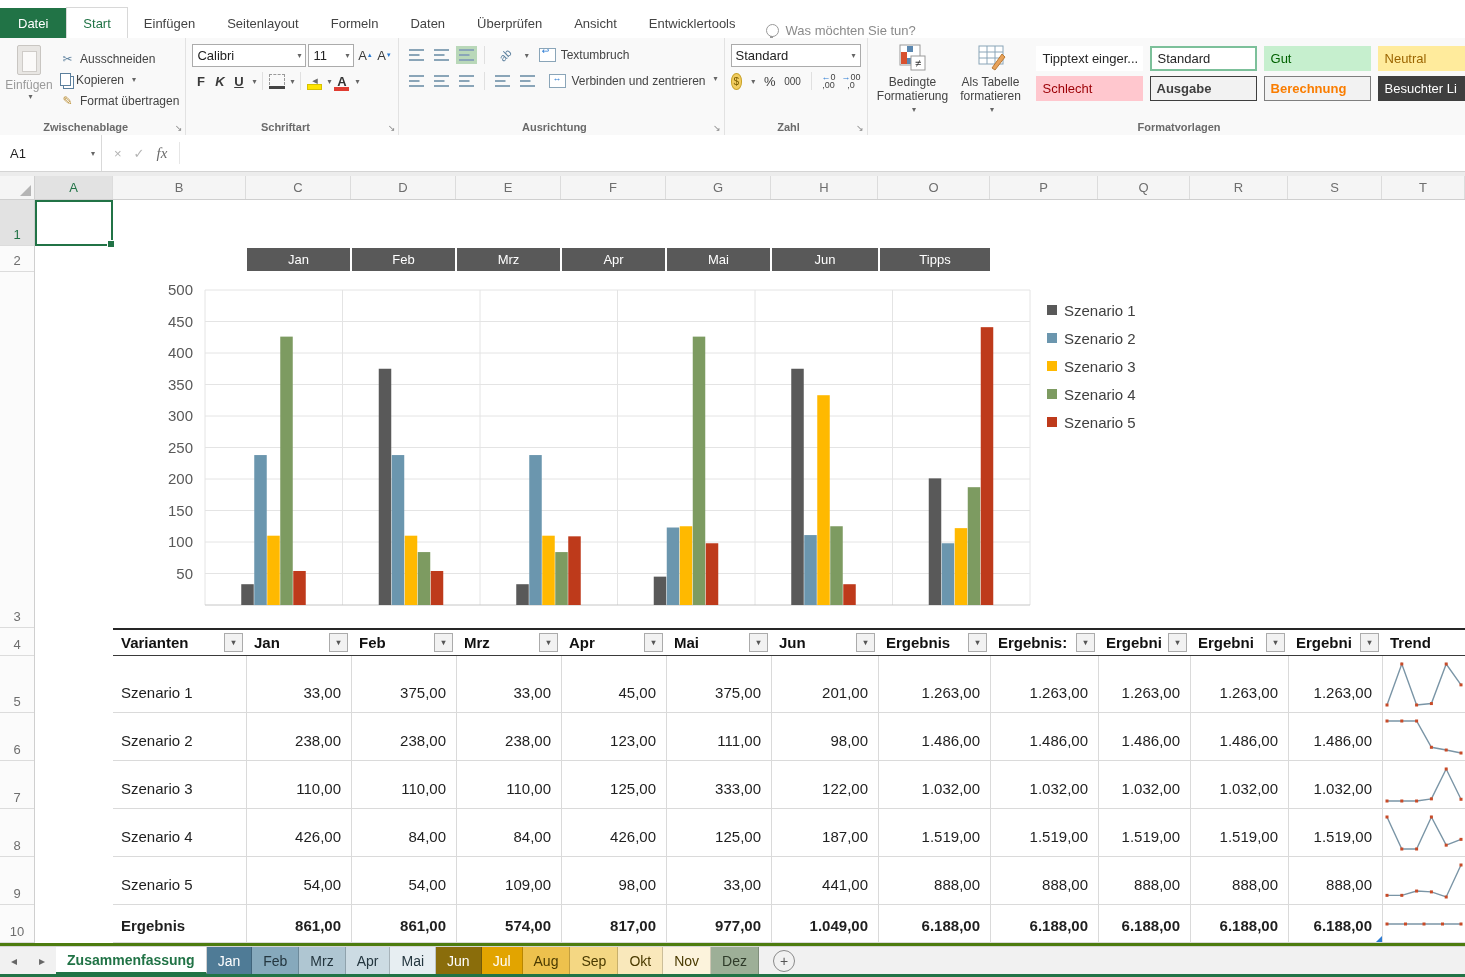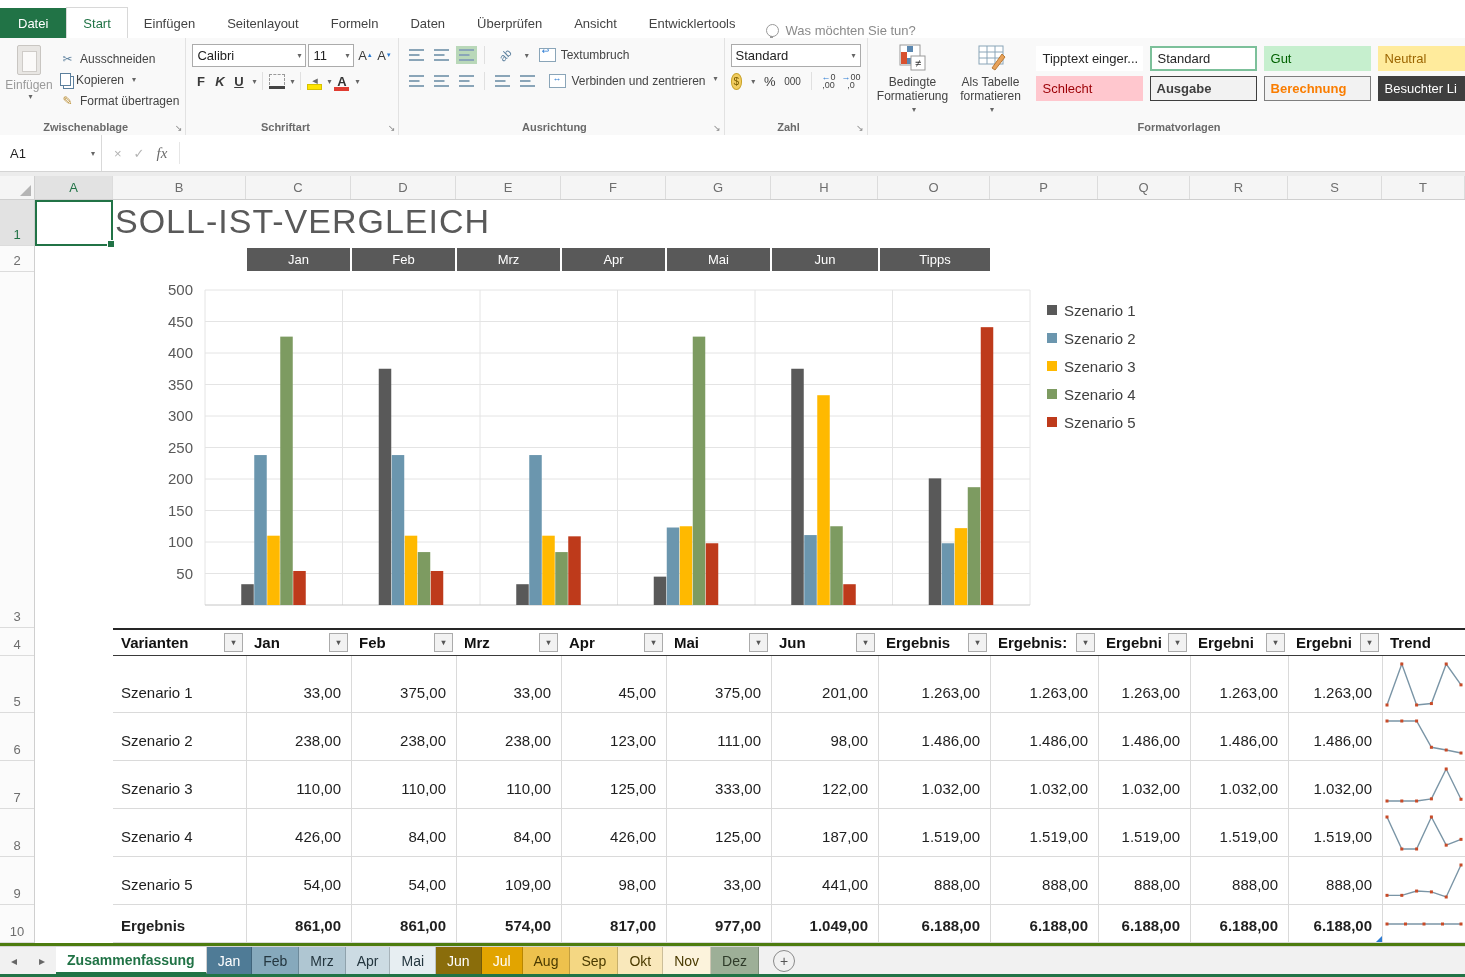--- a/index.html
+++ b/index.html
@@ -329,21 +329,20 @@
       <div class="rowh" style="height: 28px;">4</div>
       <div class="rowh" style="height: 57px;">5</div>
       <div class="rowh" style="height: 48px;">6</div>
       <div class="rowh" style="height: 48px;">7</div>
       <div class="rowh" style="height: 48px;">8</div>
       <div class="rowh" style="height: 48px;">9</div>
       <div class="rowh" style="height: 38px;">10</div>
     </div>
 
   <div id="cell-canvas">
-    <div id="sheet-title">SOLL-IST-VERGLEICH</div>
     <div id="sel-rect"></div>
     <div id="chart-host"><svg width="885" height="345">
           <line x1="40" y1="298.5" x2="865" y2="298.5" stroke="#E4E4E4" stroke-width="1"></line>
           <text x="28" y="303.5" text-anchor="end" fill="#595959" font-size="15" font-family="Liberation Sans, sans-serif">50</text>
           <line x1="40" y1="267" x2="865" y2="267" stroke="#E4E4E4" stroke-width="1"></line>
           <text x="28" y="272" text-anchor="end" fill="#595959" font-size="15" font-family="Liberation Sans, sans-serif">100</text>
           <line x1="40" y1="235.5" x2="865" y2="235.5" stroke="#E4E4E4" stroke-width="1"></line>
           <text x="28" y="240.5" text-anchor="end" fill="#595959" font-size="15" font-family="Liberation Sans, sans-serif">150</text>
           <line x1="40" y1="204" x2="865" y2="204" stroke="#E4E4E4" stroke-width="1"></line>
           <text x="28" y="209" text-anchor="end" fill="#595959" font-size="15" font-family="Liberation Sans, sans-serif">200</text>

